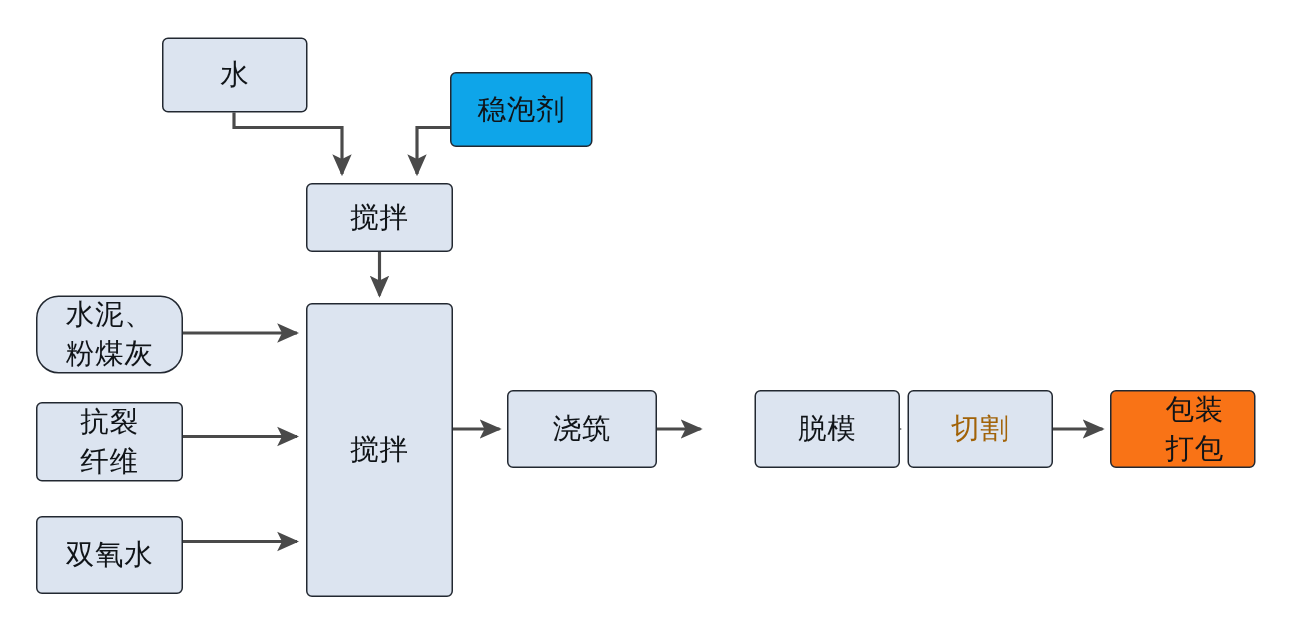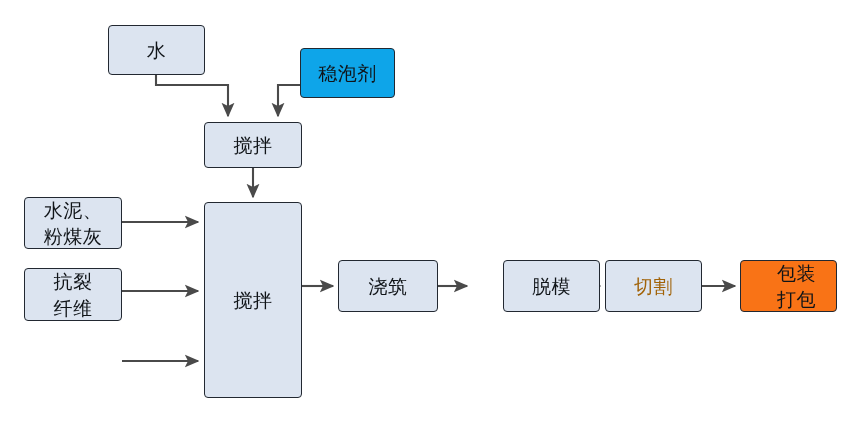--- a/index.html
+++ b/index.html
@@ -80,26 +80,27 @@
       <path d="M 702 286 L 735 286" marker-end="url(#arrow)"></path>
     </g>
   </svg>
 
   <div class="node" style="left: 108px; top: 25px; width: 97px; height: 50px; background: rgb(220, 228, 240); border-color: rgb(34, 40, 49); color: rgb(16, 20, 24);">水</div>
 
   <div class="node" style="left: 300px; top: 25px; width: 95px; height: 50px; background: #0ea5e9; border-color: rgb(34, 40, 49); color: rgb(16, 20, 24); margin-top: 23px;">稳泡剂</div>
 
   <div class="node" style="left: 204px; top: 122px; width: 98px; height: 46px; background: rgb(220, 228, 240); border-color: rgb(34, 40, 49); color: rgb(16, 20, 24);">搅拌</div>
 
-  <div class="node" style="left: 24px; top: 197px; width: 98px; height: 52px; background: rgb(220, 228, 240); border-color: rgb(34, 40, 49); color: rgb(16, 20, 24);">水泥、
+  <div class="node" style="left: 24px; top: 197px; width: 98px; height: 52px; background: rgb(220, 228, 240); border-color: rgb(34, 40, 49); color: rgb(16, 20, 24); border-radius: 15px;">水泥、
 粉煤灰</div>
 
   <div class="node" style="left: 24px; top: 268px; width: 98px; height: 53px; background: rgb(220, 228, 240); border-color: rgb(34, 40, 49); color: rgb(16, 20, 24);">抗裂
 纤维</div>
 
+  <div class="node" style="left: 24px; top: 344px; width: 98px; height: 52px; background: rgb(220, 228, 240); border-color: rgb(34, 40, 49); color: rgb(16, 20, 24);">双氧水</div>
 
   <div class="node" style="left: 204px; top: 202px; width: 98px; height: 196px; background: rgb(220, 228, 240); border-color: rgb(34, 40, 49); color: rgb(16, 20, 24);">搅拌</div>
 
   <div class="node" style="left: 338px; top: 260px; width: 100px; height: 52px; background: rgb(220, 228, 240); border-color: rgb(34, 40, 49); color: rgb(16, 20, 24);">浇筑</div>
 
   <div class="node" style="left: 472px; top: 260px; width: 97px; height: 52px; background: rgb(220, 228, 240); border-color: rgb(34, 40, 49); color: rgb(16, 20, 24); margin-left: 31px;">脱模</div>
 
   <div class="node" style="left: 605px; top: 260px; width: 97px; height: 52px; background: rgb(220, 228, 240); border-color: rgb(34, 40, 49); color: #a16207;">切割</div>
 
   <div class="node" style="left: 740px; top: 260px; width: 97px; height: 52px; background: #f97316; border-color: rgb(34, 40, 49); color: rgb(16, 20, 24); padding-left: 16px;">包装

